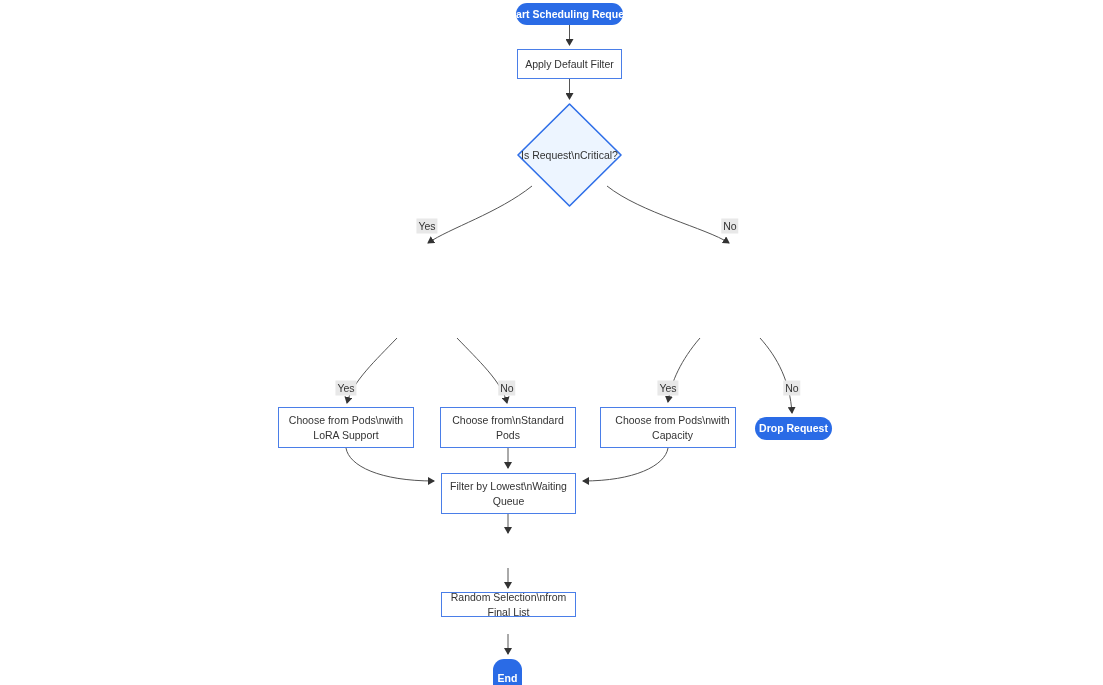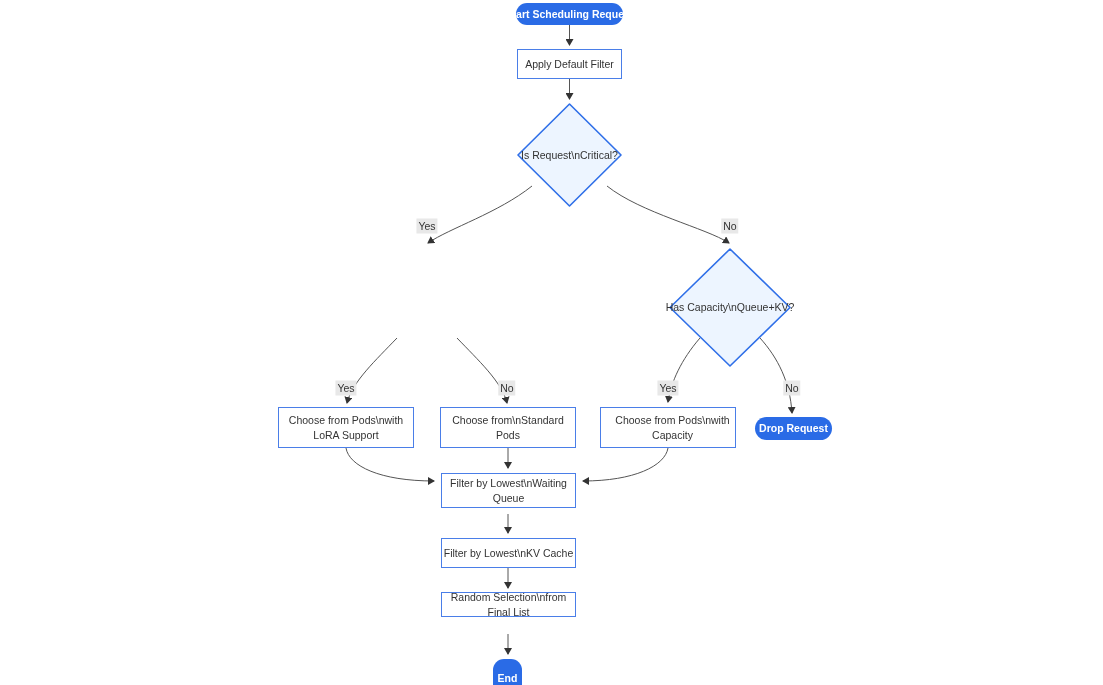--- a/index.html
+++ b/index.html
@@ -47,21 +47,21 @@
   .n-start        {left:516px;top:3px;  width:107px;height:22px;}
   .n-apply        {left:517px;top:49px; width:105px;height:30px;}
   .n-apply span   {max-width:none;white-space:nowrap;}
   .n-critical     {left:517px;top:103px;width:105px;height:104px;}
   .n-lora         {left:366px;top:248px;width:122px;height:119px;}
   .n-capacity     {left:669px;top:248px;width:122px;height:119px;}
   .n-choose-lora  {left:278px;top:407px;width:136px;height:41px;}
   .n-choose-std   {left:440px;top:407px;width:136px;height:41px;}
   .n-choose-cap   {left:600px;top:407px;width:136px;height:41px;padding-left:9px;}
   .n-drop         {left:755px;top:417px;width:77px; height:23px;}
-  .n-filter-queue {left:441px;top:473px;width:135px;height:35px;}
+  .n-filter-queue {left:441px;top:473px;width:135px;height:41px;}
   .n-filter-kv    {left:441px;top:538px;width:135px;height:30px;}
   .n-filter-kv span{max-width:none;white-space:nowrap;}
   .n-random       {left:441px;top:592px;width:135px;height:25px;}
   .n-end          {left:493px;top:659px;width:29px; height:38px;border-radius:11px;}
 
   .elabel{
     position:absolute;
     transform:translate(-50%,-50%);
     background:var(--edge-label-bg,#e8e8e8);
     color:var(--text,#333333);
@@ -111,26 +111,20 @@
   </div>
 
   <div class="node diamond n-critical">
     <svg viewBox="0 0 105 104" preserveAspectRatio="none">
       <polygon points="52.5,1 104,52 52.5,103 1,52"></polygon>
     </svg>
     <span>Is Request\nCritical?</span>
   </div>
 
 
-  <div class="node diamond n-capacity">
-    <svg viewBox="0 0 122 119" preserveAspectRatio="none">
-      <polygon points="61,1 121,59.5 61,118 1,59.5"></polygon>
-    </svg>
-    <span>Has Capacity\nQueue+KV?</span>
-  </div>
 
   <div class="node rect n-choose-lora">
     <span>Choose from Pods\nwith LoRA Support</span>
   </div>
 
   <div class="node rect n-choose-std">
     <span>Choose from\nStandard Pods</span>
   </div>
 
   <div class="node rect n-choose-cap">
@@ -138,23 +132,20 @@
   </div>
 
   <div class="node pill n-drop">
     <span>Drop Request</span>
   </div>
 
   <div class="node rect n-filter-queue">
     <span>Filter by Lowest\nWaiting Queue</span>
   </div>
 
-  <div class="node rect n-filter-kv">
-    <span>Filter by Lowest\nKV Cache</span>
-  </div>
 
   <div class="node rect n-random">
     <span>Random Selection\nfrom Final List</span>
   </div>
 
   <div class="node pill n-end">
     <span>End</span>
   </div>
 
   <div class="elabel el2">Yes</div>

